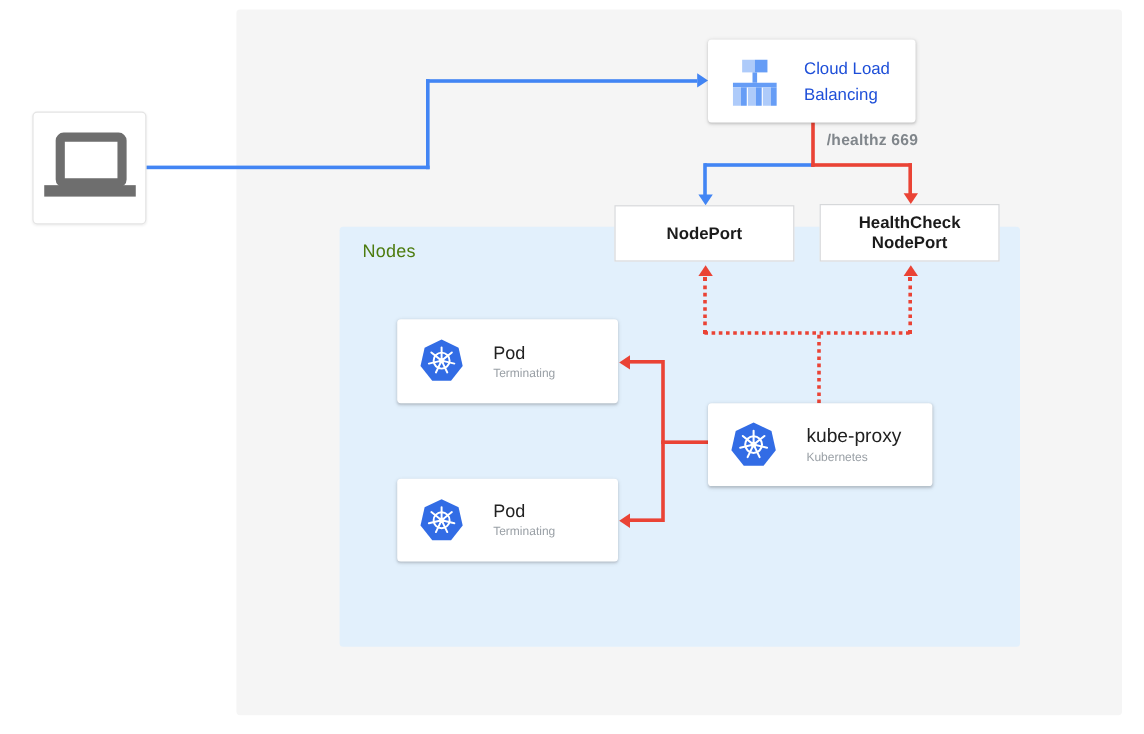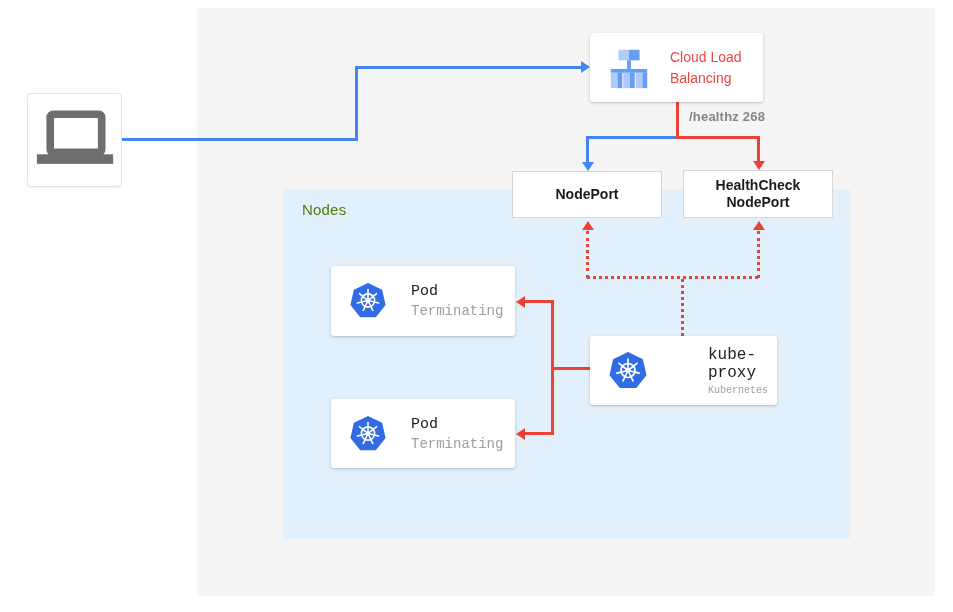--- a/index.html
+++ b/index.html
@@ -30,37 +30,37 @@
     position:absolute; background:#ffffff; border-radius:3px;
     box-shadow:0 1px 2px rgba(0,0,0,.14), 0 1px 4px rgba(0,0,0,.10);
     display:flex; align-items:center;
   }
   .client-card {
     left:27px; top:93px; width:95px; height:94px;
     border:1px solid #e4e4e4; box-shadow:0 1px 2px rgba(0,0,0,.06);
     justify-content:center; border-radius:4px;
   }
   .clb-card { left:590px; top:33px; width:173px; height:69px; padding-left:12px; }
-  .clb-text { margin-left:18px; font-size:14px; line-height:21px; color:#ef4444; width:88px; }
+  .clb-text { margin-left:18px; font-size:14px; line-height:21px; color:#1d4ed8; width:88px; }
 
   .port-box {
     position:absolute; background:#ffffff; border:1px solid #d6d8da;
     display:flex; align-items:center; justify-content:center; text-align:center;
     font-size:14px; font-weight:bold; color:#1b1b1b; line-height:17px;
   }
   .nodeport-box    { left:512px; top:171px; width:150px; height:47px; }
   .healthcheck-box { left:683px; top:170px; width:150px; height:48px; padding:0 5px; }
 
   .pod1-card { left:331px; top:266px; width:184px; height:70px; }
   .pod2-card { left:331px; top:399px; width:184px; height:69px; }
-  .kp-card   { left:590px; top:336px; width:187px; height:69px;gap:36px; }
+  .kp-card   { left:590px; top:336px; width:187px; height:69px; }
   .card .icon-wrap { margin-left:18px; display:flex; align-items:center; }
-  .card .txt { margin-left:24px;font-family:Liberation Mono, monospace; }
+  .card .txt { margin-left:24px; }
   .t-title { font-size:15px; color:#212121; }
-  .t-sub   { font-size:14px; color:#9aa0a6; margin-top:3px; }
+  .t-sub   { font-size:10px; color:#9aa0a6; margin-top:3px; }
   .kp-card .t-title { font-size:16px; }
   .kp-card .t-sub   { font-size:10px; }
 
   .healthz-label {
     position:absolute; left:689px; top:109px;
     font-size:13px; font-weight:bold; color:#80868b; letter-spacing:.2px;
   }
 
   
   .h { position:absolute; height:3px; }
@@ -95,21 +95,21 @@
   <div class="ar ar-right-blue" style="left:581px; top:61px;"></div>
 
   <div class="h blue" style="left:587px; top:136px; width:91px;"></div>
   <div class="v blue" style="left:586px; top:136px; height:28px;"></div>
   <div class="ar ar-down-blue" style="left:582px; top:162px;"></div>
 
   <div class="v red" style="left:676px; top:102px; height:37px;"></div>
   <div class="h red" style="left:676px; top:136px; width:84px;"></div>
   <div class="v red" style="left:757px; top:136px; height:26px;"></div>
   <div class="ar ar-down-red" style="left:753px; top:161px;"></div>
-  <div class="healthz-label">/healthz 268</div>
+  <div class="healthz-label">/healthz 669</div>
 
   <div class="h red" style="left:551px; top:367px; width:40px;"></div>
   <div class="v red" style="left:551px; top:300px; height:135px;"></div>
   <div class="h red" style="left:525px; top:300px; width:28px;"></div>
   <div class="ar ar-left-red" style="left:516px; top:296px;"></div>
   <div class="h red" style="left:525px; top:432px; width:28px;"></div>
   <div class="ar ar-left-red" style="left:516px; top:428px;"></div>
 
   <div class="dv" style="left:681px; top:279px; height:57px;"></div>
   <div class="dh" style="left:587px; top:276px; width:171px;"></div>

